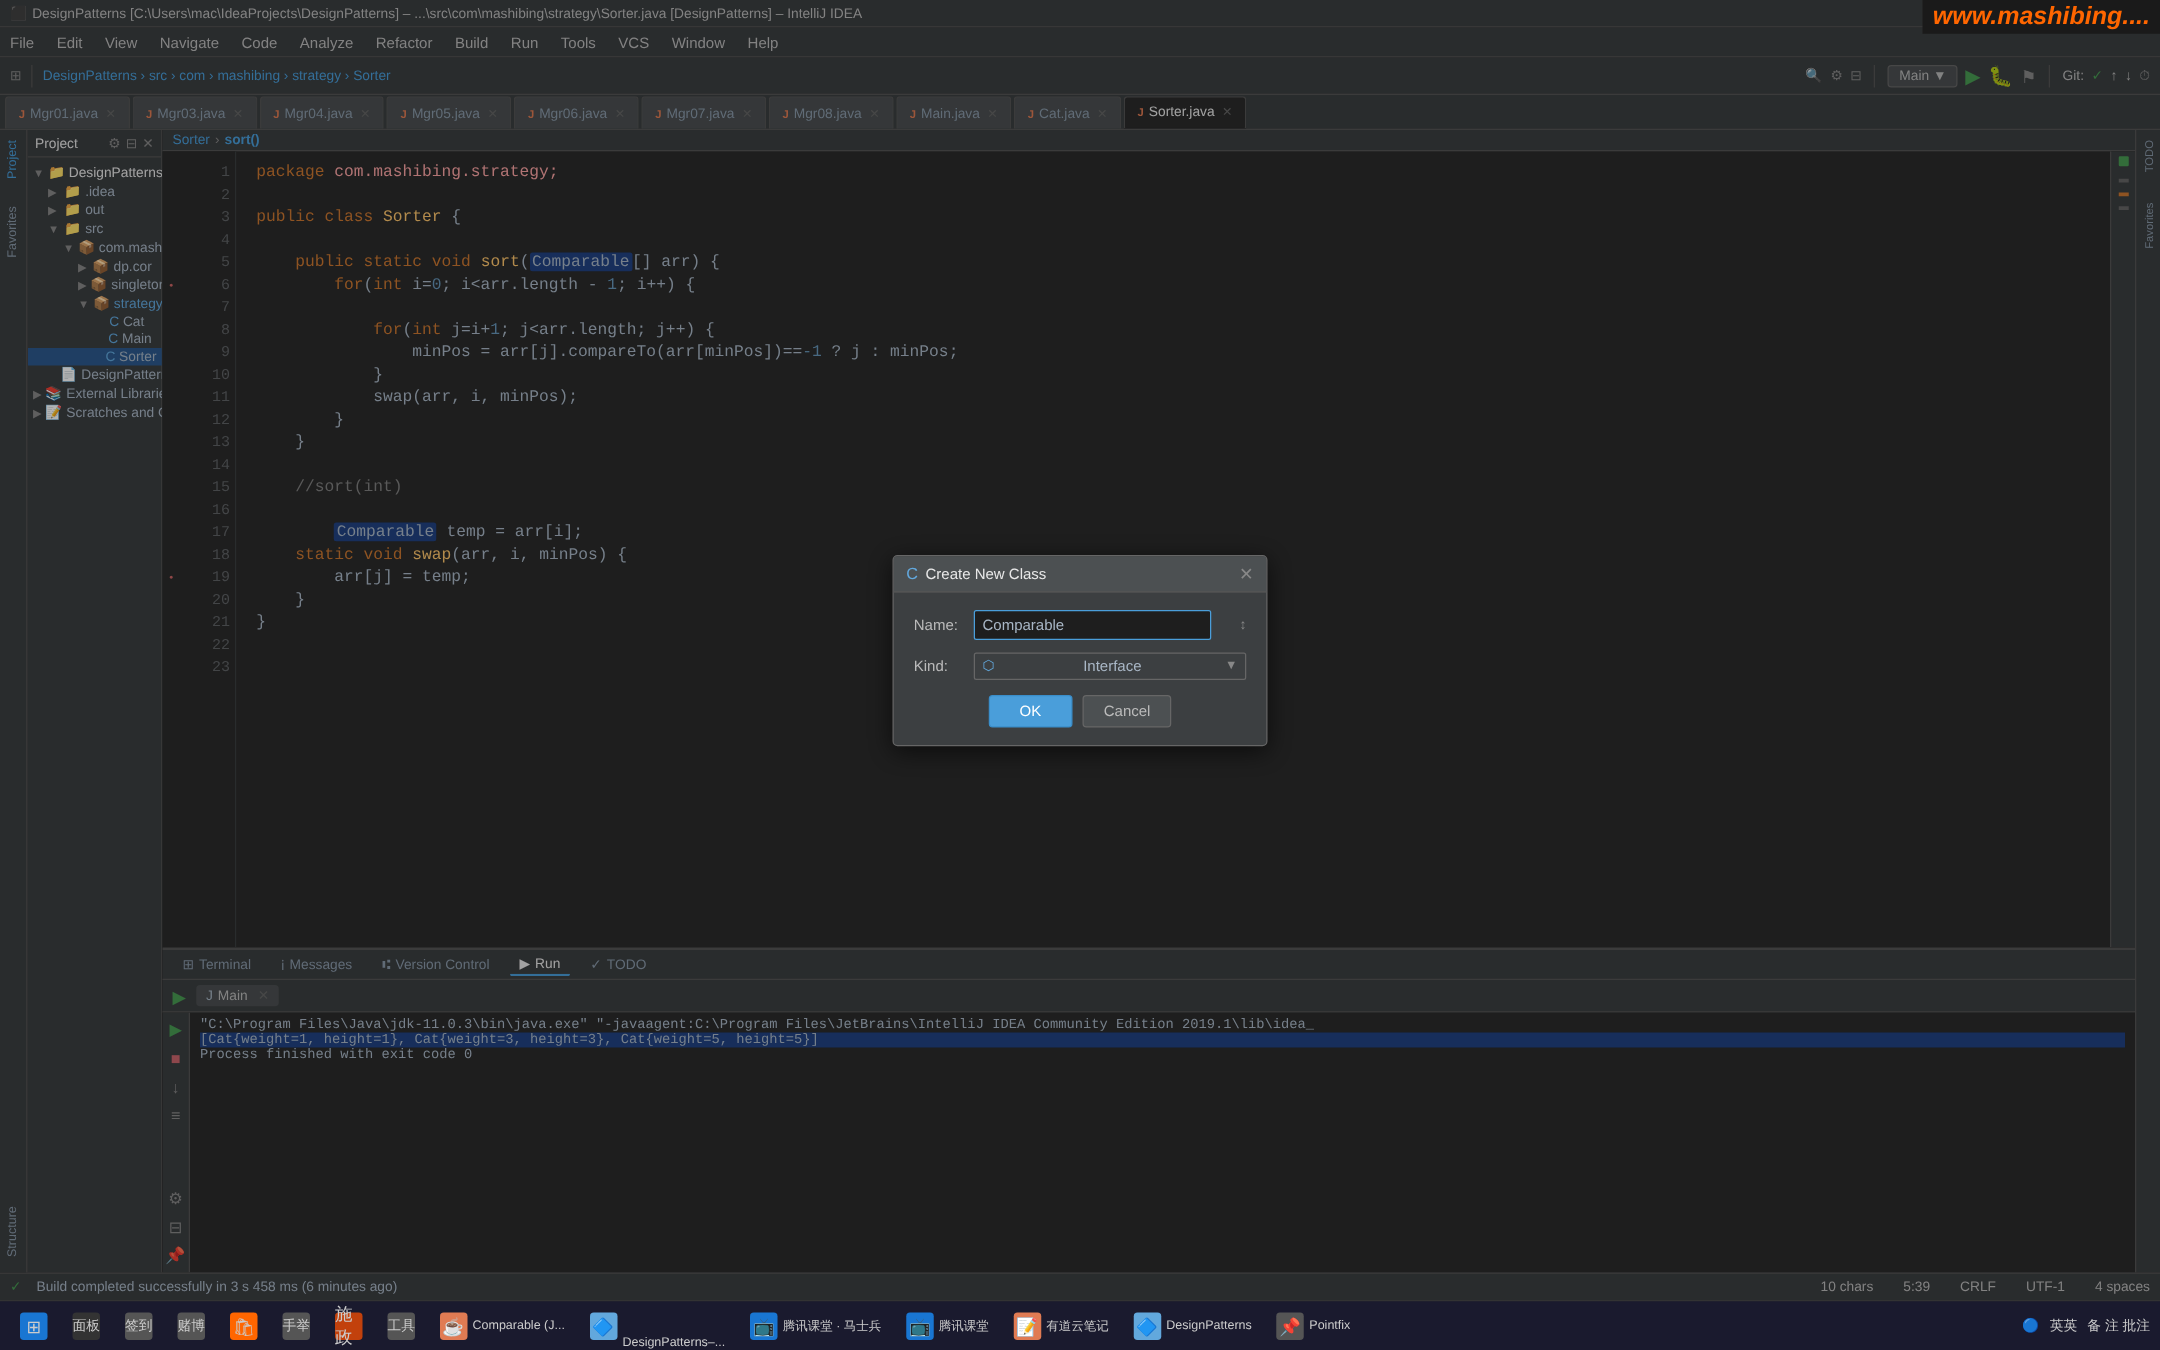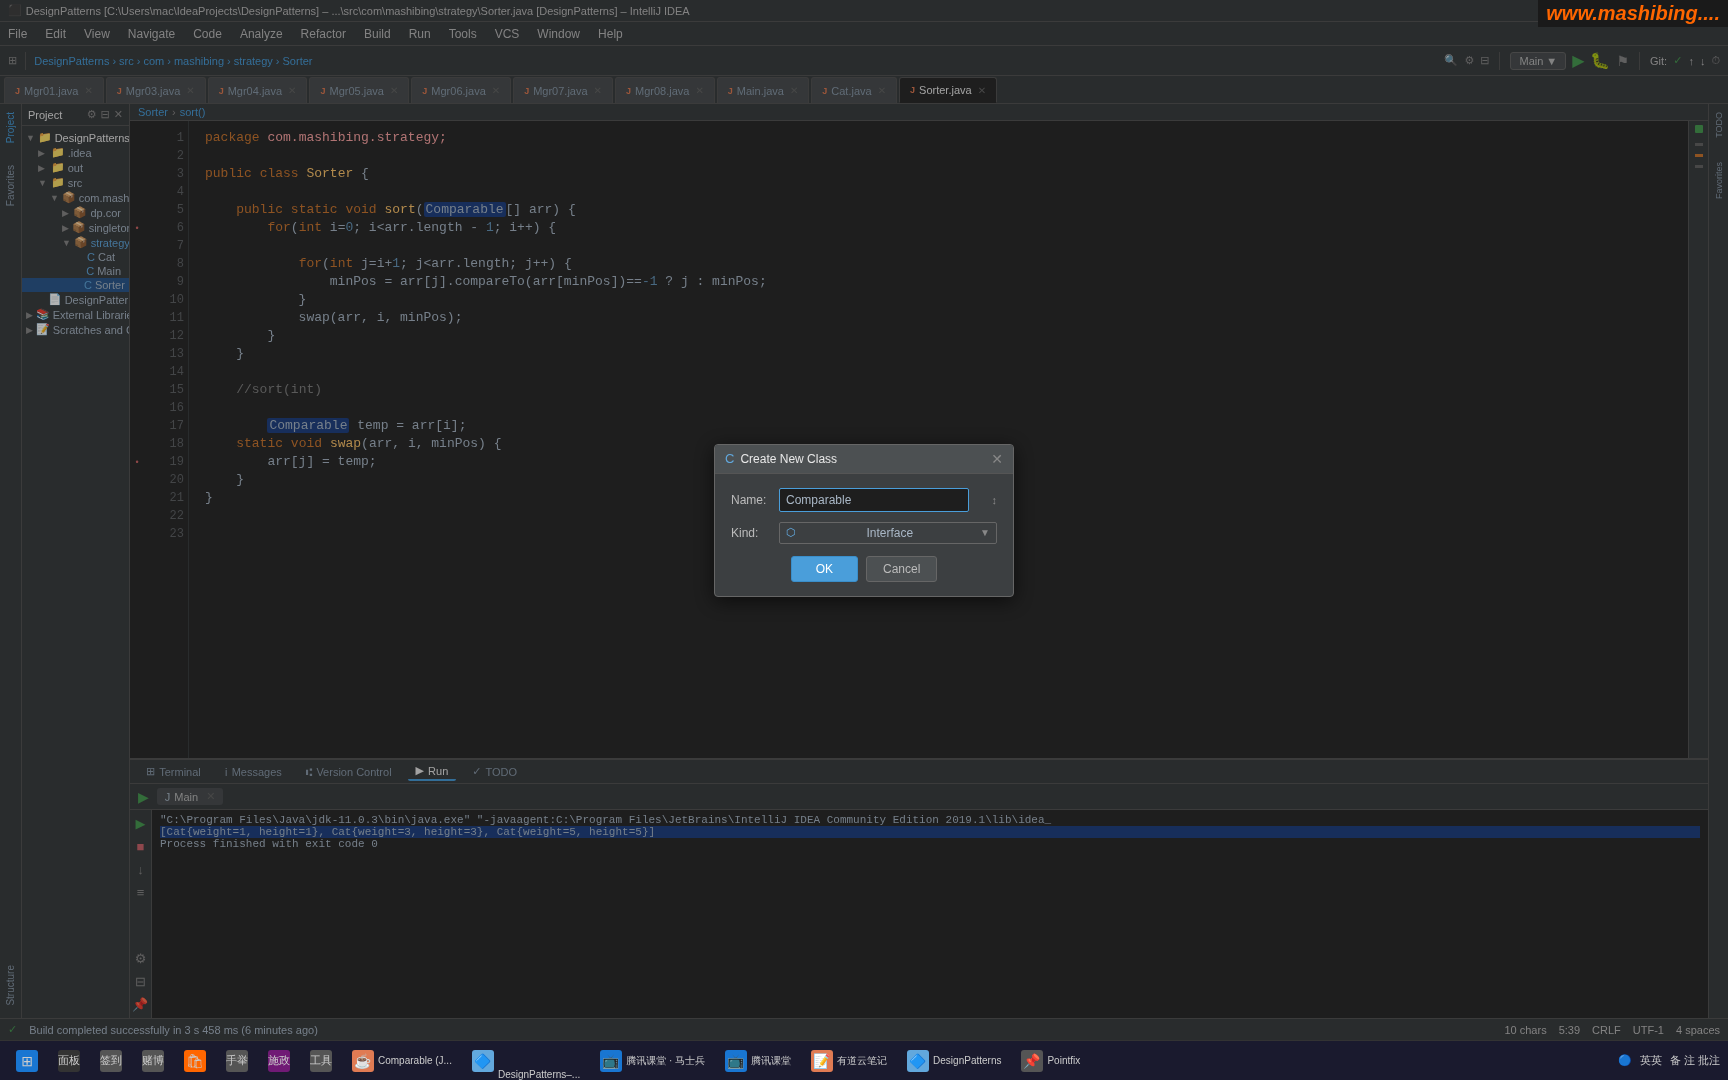--- a/index.html
+++ b/index.html
@@ -201,21 +201,21 @@
       height: 22px;
       background: #3c3f41;
       border-top: 1px solid #555;
       display: flex;
       align-items: center;
       padding: 0 8px;
       font-size: 11px;
       color: #bbb;
       gap: 12px;
     }
-    #status-bar .status-right { margin-left: auto; display: flex; gap: 12px; }
+    #status-bar .status-right { margin-left: auto; display: flex; gap: 24px; }
 
     
     #taskbar {
       height: 40px;
       background: #1a1a2e;
       border-top: 1px solid #333;
       display: flex;
       align-items: center;
       padding: 0 8px;
       gap: 4px;
@@ -600,21 +600,21 @@
           <span>Scratches and Consoles</span>
         </div>
       </div>
     </div>
 
     <div style="flex:1; display:flex; flex-direction:column; background:#2b2b2b; position:relative;">
 
       <div style="display:flex; align-items:center; padding:2px 8px; background:#3c3f41; border-bottom:1px solid #555; font-size:11px; color:#888;">
         <span style="color:#4a9eda; cursor:pointer;">Sorter</span>
         <span style="margin:0 4px;">›</span>
-        <span style="color:#4a9eda; cursor:pointer;">sort()</span>
+        <span style="color:#4a9eda; cursor:pointer;font-weight:bold;">sort()</span>
       </div>
 
       <div style="display:flex; flex:1; overflow:hidden;">
 
         <div id="gutter">
           <div class="bp-dot" style="line-height:18px;">•</div>
           <div class="bp-dot" style="line-height:18px;">•</div>
           <div class="bp-dot" style="line-height:18px;">•</div>
           <div class="bp-dot" style="line-height:18px;">•</div>
           <div class="bp-dot" style="line-height:18px;">•</div>
@@ -771,21 +771,21 @@
     <div class="taskbar-item">
       <div class="taskbar-icon" style="background:#555; font-size:11px;">赌博</div>
     </div>
     <div class="taskbar-item">
       <div class="taskbar-icon" style="background:#ff6600; font-size:14px;">🛍</div>
     </div>
     <div class="taskbar-item">
       <div class="taskbar-icon" style="background:#555; font-size:11px;">手举</div>
     </div>
     <div class="taskbar-item">
-      <div class="taskbar-icon" style="background:#701a75; font-size:11px;">施政</div>
+      <div class="taskbar-icon" style="background:#c2410c; font-size:14px;">施政</div>
     </div>
     <div class="taskbar-item">
       <div class="taskbar-icon" style="background:#555; font-size:11px;">工具</div>
     </div>
     <div class="taskbar-item">
       <div class="taskbar-icon" style="background:#e07b53;">☕</div>
       <span style="font-size:10px; color:#ccc;">Comparable (J...</span>
     </div>
     <div class="taskbar-item">
       <div class="taskbar-icon" style="background:#62a8dd; font-size:14px;">🔷</div>

